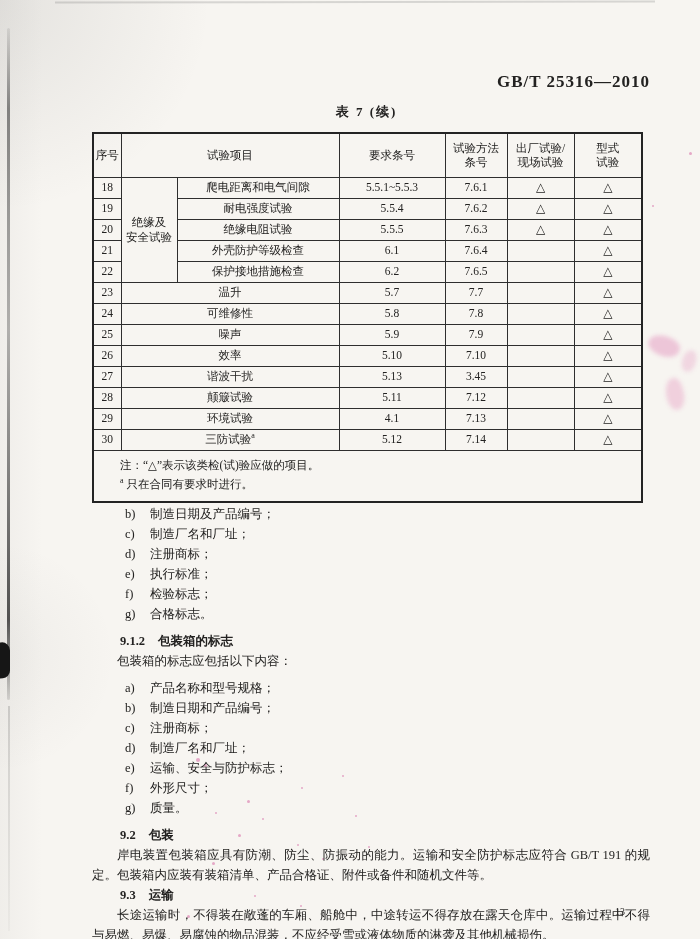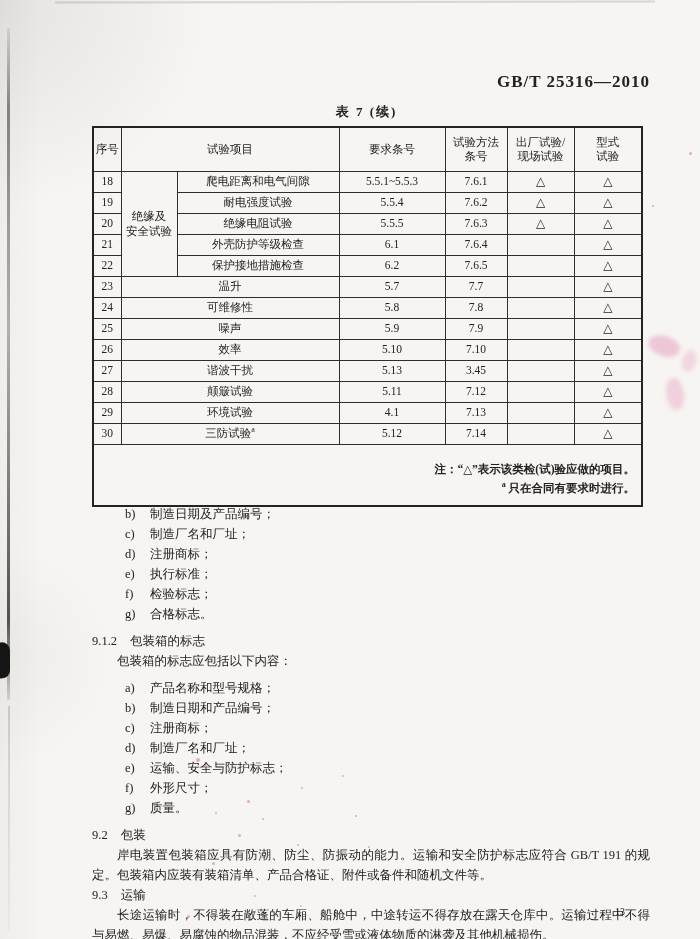--- a/index.html
+++ b/index.html
@@ -34,42 +34,42 @@
        background:rgba(216,90,158,0.24);}
   .sm3{left:682px;top:350px;width:14px;height:22px;transform:rotate(10deg);
        background:rgba(216,90,158,0.20);}
   .speck{position:absolute;border-radius:50%;background:rgba(206,62,140,0.42);}
   
   .std-code{position:absolute;top:72px;right:50px;
     font-size:17px;font-weight:bold;letter-spacing:1px;}
   .table-title{position:absolute;top:103px;left:92px;width:549px;
     text-align:center;font-size:13px;font-weight:bold;letter-spacing:2px;}
   
-  table.std{position:absolute;left:92px;top:126px;width:549px;
+  table.std{position:absolute;left:92px;top:132px;width:549px;
     border-collapse:collapse;table-layout:fixed;
     font-size:11.5px;line-height:1.25;}
   table.std th,table.std td{
     border:1px solid #2e2e2e;padding:0;text-align:center;vertical-align:middle;
     font-weight:normal;overflow:hidden;white-space:nowrap;}
   table.std{border:2px solid #232323;}
   tr.hrow{height:44px;}
   tr.drow{height:21px;}
   td.item{text-align:left;padding-left:8px;}
   td.tri,span.tri{font-size:12px;}
   sup{font-size:8px;line-height:0;}
-  tr.nrow td{text-align:right;padding:15px 6px 7px 26px;height:34px;
-    line-height:19px;white-space:normal;font-weight:bold;}
+  tr.nrow td{text-align:left;padding:5px 6px 7px 26px;height:34px;
+    line-height:19px;white-space:normal;}
   .group-cell div{line-height:15px;}
   
   .text-block{position:absolute;left:92px;top:497px;width:558px;
     font-size:12.5px;line-height:20px;}
   ul.clist{list-style:none;margin:7px;padding:0;}
   ul.clist li{height:20px;padding-left:26px;}
   ul.clist .marker{display:inline-block;width:25px;}
-  .sec-head{height:20px;font-weight:normal;}
+  .sec-head{height:20px;font-weight:bold;margin-left:28px;}
   .sec-head .num{margin-right:13px;}
   .intro{text-indent:2em;height:20px;}
   p.para{margin:0;text-indent:2em;text-align:justify;}
   .page-num{position:absolute;left:615px;top:906px;font-size:10px;}
 </style>
 </head>
 <body>
 
 <div class="page">
 

